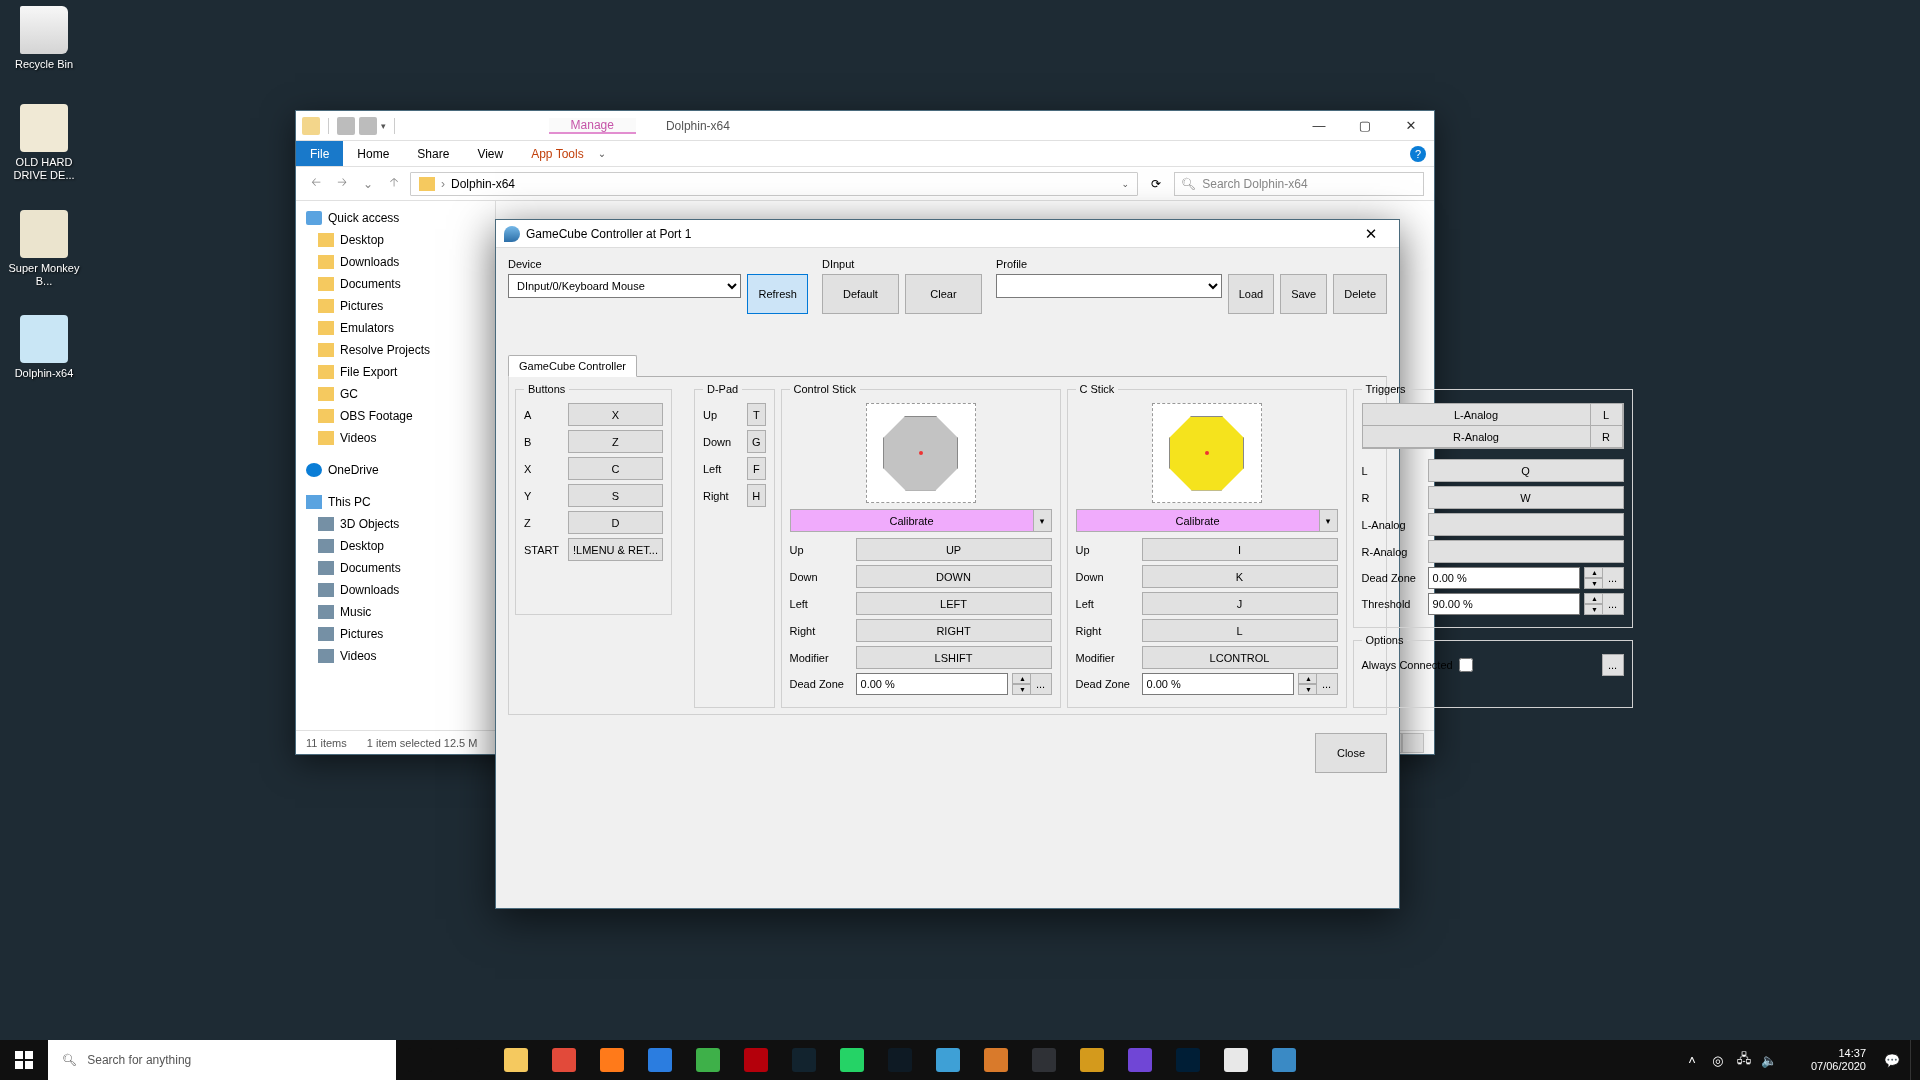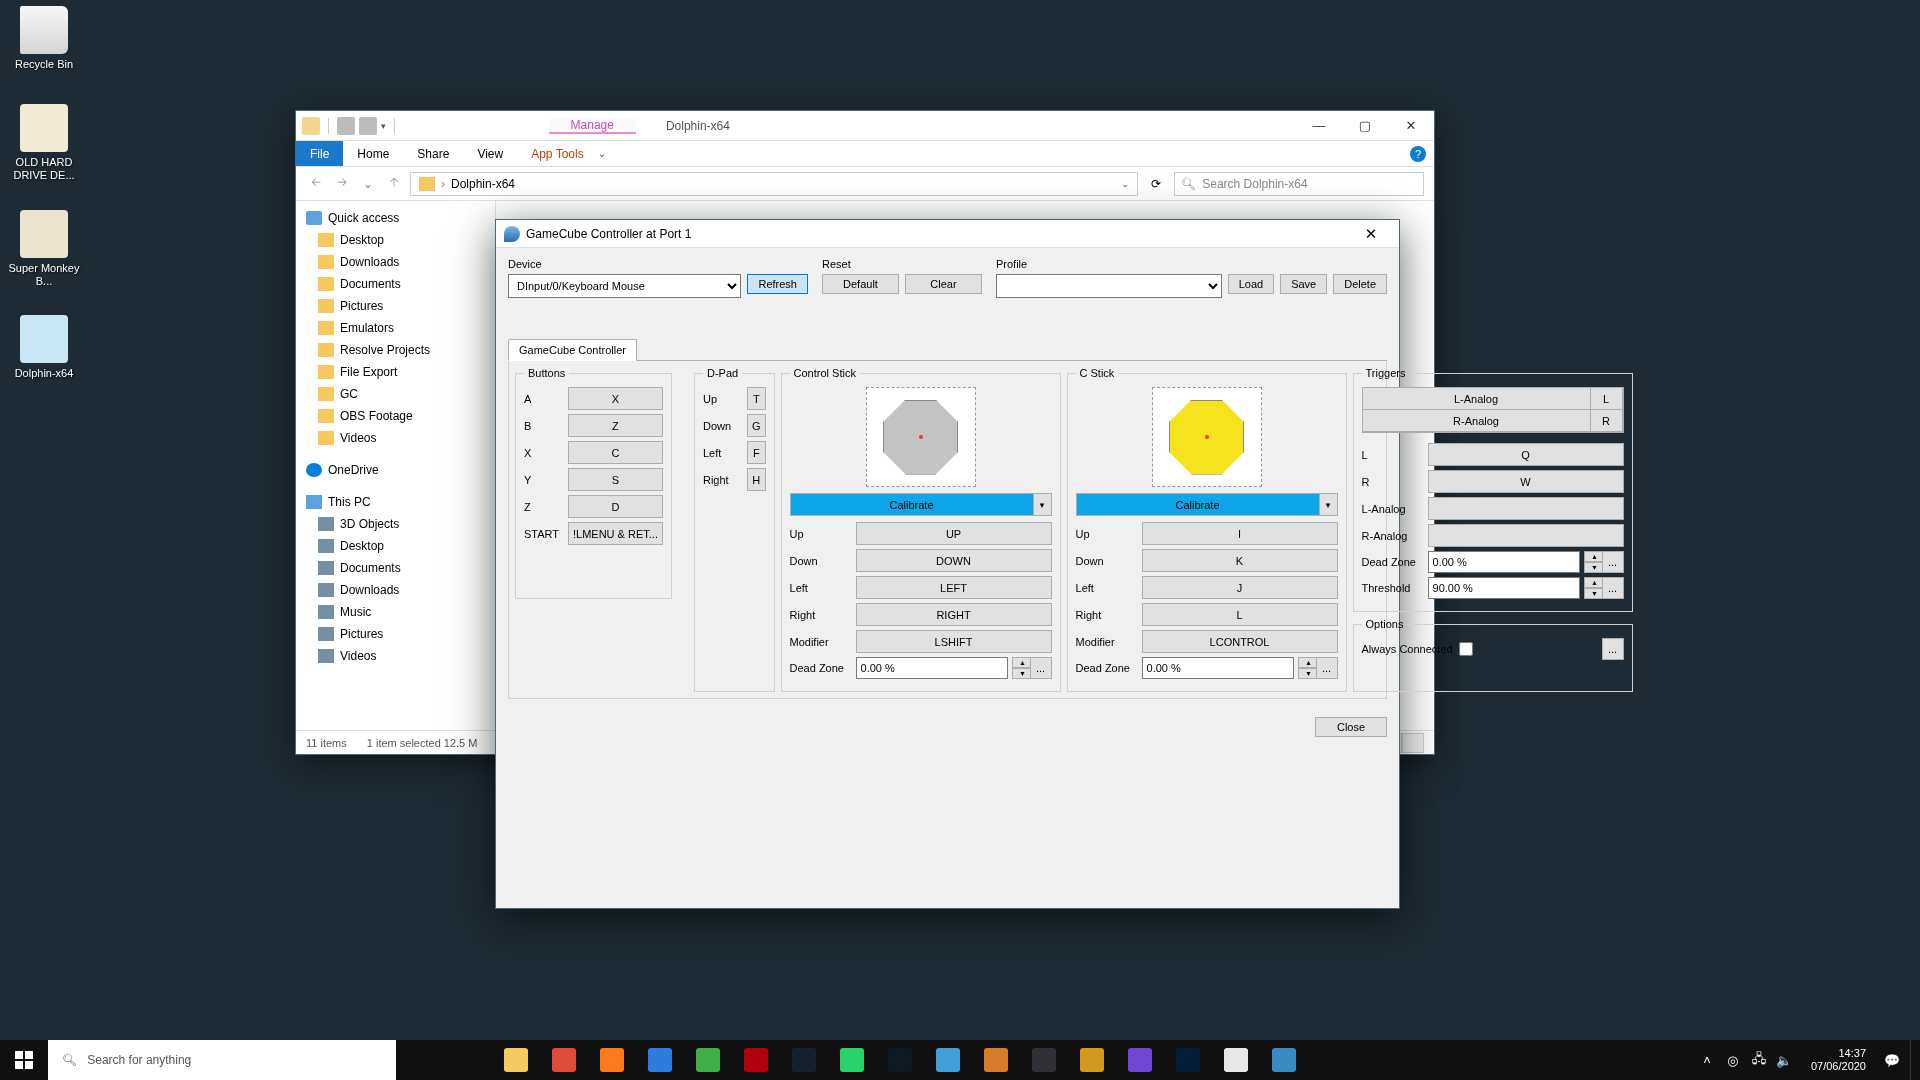--- a/index.html
+++ b/index.html
@@ -50,32 +50,32 @@
     .exp-status .view-ico { width: 22px; height: 20px; border: 1px solid #ccc; background: #f0f0f0; }
 
     
     .dialog { position: absolute; left: 495px; top: 219px; width: 905px; height: 690px; background: #f0f0f0; border: 1px solid #4a6a7c; box-shadow: 0 10px 40px rgba(0,0,0,0.6); }
     .dlg-title { height: 28px; background: #fff; display: flex; align-items: center; padding: 0 8px; font-size: 12px; border-bottom: 1px solid #ddd; }
     .dlg-title .dolphin-ico { width: 16px; height: 16px; background: linear-gradient(#75b8e8, #2d6fa8); border-radius: 50% 50% 50% 0; margin-right: 6px; }
     .dlg-title .close-btn { margin-left: auto; width: 40px; height: 28px; display: flex; align-items: center; justify-content: center; cursor: pointer; font-size: 15px; }
     .dlg-body { padding: 10px 12px; }
     .dlg-row1 { display: flex; gap: 14px; margin-bottom: 8px; }
     .group-label { font-size: 11px; margin-bottom: 4px; display: block; }
-    .win-btn-std { height: 20px; background: #e1e1e1; border: 1px solid #adadad; font-size: 11px; padding: 0 10px; cursor: pointer; }
+    .win-btn-std { height: 40px; background: #e1e1e1; border: 1px solid #adadad; font-size: 11px; padding: 0 10px; cursor: pointer; }
     .win-btn-std.active { border-color: #0078d7; background: #cce4f7; }
     .win-select { height: 24px; border: 1px solid #7a7a7a; background: #fff; font-size: 11px; padding: 0 4px; }
     .tab-hdr { display: inline-block; background: #fff; border: 1px solid #b0b0b0; border-bottom-color: #fff; padding: 4px 10px; font-size: 11px; position: relative; top: 1px; z-index: 2; border-radius: 2px 2px 0 0; margin-top: 32px; }
     .panel-row { display: flex; gap: 6px; border: 1px solid #d0d0d0; border-top-color: #b0b0b0; padding: 6px; }
     fieldset { border: 1px solid #d0d0d0; padding: 8px; font-size: 11px; }
     legend { font-size: 11px; padding: 0 4px; }
     .bind-row { display: flex; align-items: center; margin-bottom: 4px; gap: 4px; }
     .bind-row label { flex-shrink: 0; }
     .bind-btn { flex: 1; height: 23px; background: #e1e1e1; border: 1px solid #adadad; font-size: 11px; cursor: pointer; text-align: center; overflow: hidden; white-space: nowrap; text-overflow: ellipsis; padding: 0 4px; }
     .cal-row { display: flex; gap: 0; margin-bottom: 6px; }
-    .cal-btn { flex: 1; height: 23px; background: #0ea5e9; border: 1px solid #adadad; font-size: 11px; cursor: pointer; }
+    .cal-btn { flex: 1; height: 23px; background: #f0abfc; border: 1px solid #adadad; font-size: 11px; cursor: pointer; }
     .cal-drop { width: 18px; height: 23px; background: #e1e1e1; border: 1px solid #adadad; border-left: none; font-size: 9px; cursor: pointer; }
     .spin-input { flex: 1; height: 22px; border: 1px solid #7a7a7a; font-size: 11px; padding: 0 4px; }
     .dots-btn { width: 22px; height: 22px; background: #e1e1e1; border: 1px solid #adadad; font-size: 11px; cursor: pointer; }
     .stick-vis { width: 110px; height: 100px; border: 1px dashed #999; background: #fff; margin: 0 auto 6px; display: flex; align-items: center; justify-content: center; }
     .octagon { width: 75px; height: 75px; position: relative; }
     .octagon-shape { width: 100%; height: 100%; background: #c3c3c3; clip-path: polygon(30% 0%, 70% 0%, 100% 30%, 100% 70%, 70% 100%, 30% 100%, 0% 70%, 0% 30%); border: 1px solid #888; position: relative; }
     .octagon-shape.yellow { background: #f5e31d; }
     .stick-dot { position: absolute; width: 4px; height: 4px; background: #e33; border-radius: 50%; left: calc(50% - 2px); top: calc(50% - 2px); }
     .dlg-footer { padding: 8px 12px; text-align: right; }
     .triggers-table { display: grid; grid-template-columns: 1fr 32px; gap: 0; margin-bottom: 10px; border: 1px solid #adadad; }
@@ -85,21 +85,21 @@
 
     
     .taskbar { position: absolute; bottom: 0; left: 0; width: 100%; height: 40px; background: #101010; display: flex; align-items: center; color: #fff; font-size: 12px; }
     .start-btn { width: 48px; height: 40px; display: flex; align-items: center; justify-content: center; cursor: pointer; }
     .win-logo { width: 18px; height: 18px; display: grid; grid-template: 1fr 1fr / 1fr 1fr; gap: 2px; }
     .win-logo div { background: #fff; }
     .search-box { width: 348px; height: 40px; background: #fff; color: #555; display: flex; align-items: center; padding: 0 14px; gap: 10px; cursor: text; }
     .tb-ico { width: 48px; height: 40px; display: flex; align-items: center; justify-content: center; cursor: pointer; }
     .tb-ico .app-ico { width: 24px; height: 24px; border-radius: 3px; }
     .tb-tray { margin-left: auto; display: flex; align-items: center; gap: 10px; padding-right: 4px; }
-    .tb-clock { text-align: right; font-size: 11px; line-height: 1.2; padding: 0 8px; }
+    .tb-clock { text-align: right; font-size: 11px; line-height: 1.2; padding: 0 8px; margin-left: 15px; }
     .tray-ico { width: 16px; height: 16px; color: #fff; font-size: 13px; display: flex; align-items: center; justify-content: center; }
     .show-desk { width: 6px; height: 40px; border-left: 1px solid #333; cursor: pointer; }
   </style>
 </head>
 <body>
 
 <div class="desktop-icon" style="left:6px; top:6px;">
   <div class="ico recycle"></div>
   <span>Recycle Bin</span>
 </div>
@@ -267,21 +267,21 @@
       <div style="flex:0 0 300px;">
         <span class="group-label">Device</span>
         <div style="display:flex;gap:6px;">
           <select class="win-select" style="flex:1;">
             <option>DInput/0/Keyboard Mouse</option>
           </select>
           <button class="win-btn-std active">Refresh</button>
         </div>
       </div>
       <div style="flex:0 0 160px;">
-        <span class="group-label">Reset</span>
+        <span class="group-label">DInput</span>
         <div style="display:flex;gap:6px;">
           <button class="win-btn-std" style="flex:1;">Default</button>
           <button class="win-btn-std" style="flex:1;">Clear</button>
         </div>
       </div>
       <div style="flex:1;">
         <span class="group-label">Profile</span>
         <div style="display:flex;gap:6px;">
           <select class="win-select" style="flex:1;"><option></option></select>
           <button class="win-btn-std">Load</button>

